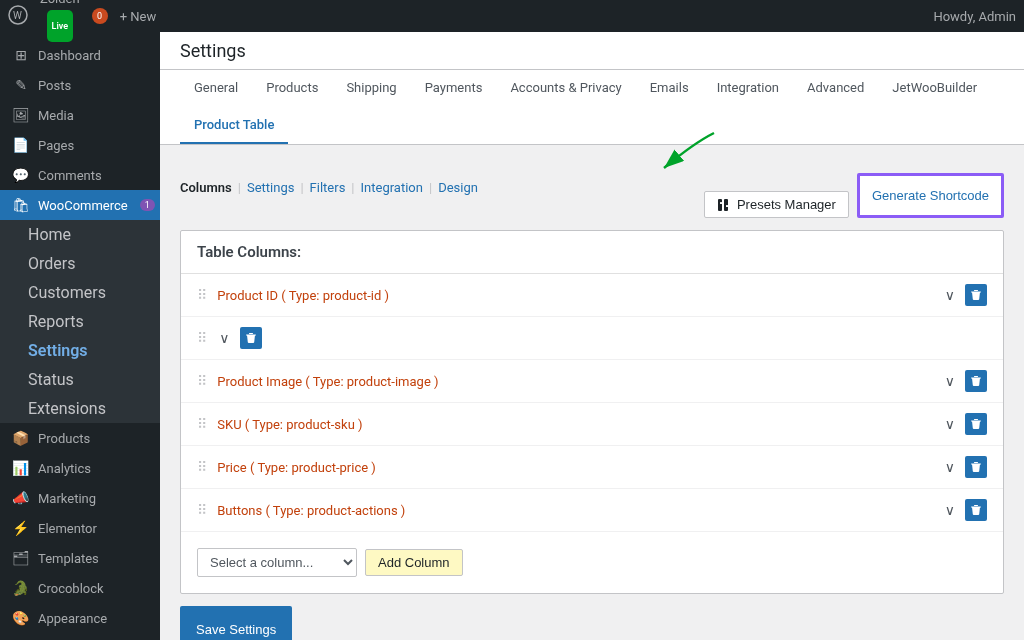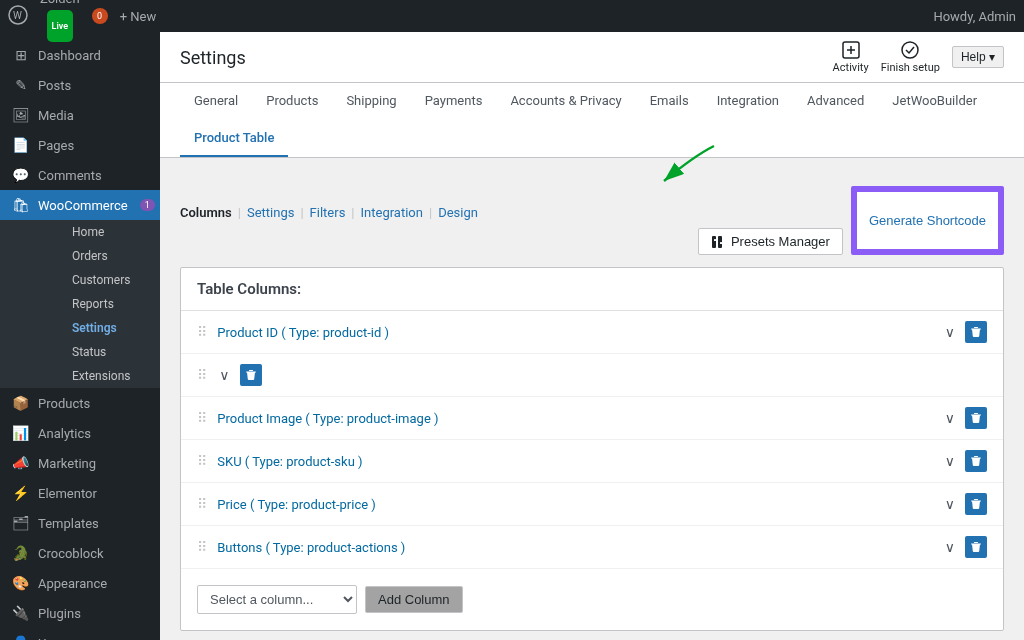--- a/index.html
+++ b/index.html
@@ -45,21 +45,21 @@
       color: #a7aaad;
       cursor: pointer;
       font-size: 13px;
       white-space: nowrap;
     }
     .menu-item.active { background: #2271b1; color: #fff; }
     .menu-item .menu-icon { width: 18px; height: 18px; display: flex; align-items: center; justify-content: center; font-size: 14px; flex-shrink: 0; }
     .woo-badge { background: #7f54b3; color: #fff; border-radius: 10px; font-size: 9px; padding: 1px 5px; margin-left: 4px; }
 
     .submenu { background: #2c3338; }
-    .submenu .menu-item { padding: 5px 12px 5px 28px; font-size: 12px; color: #c3c4c7; margin-left: 44px; }
+    .submenu .menu-item { padding: 5px 12px 5px 28px; font-size: 16px; color: #c3c4c7; }
     .submenu .menu-item.active { color: #72aee6; background: transparent; font-weight: 600; }
 
     
     #wpcontent {
       flex: 1;
       background: #f0f0f1;
       overflow-y: auto;
     }
 
     
@@ -115,23 +115,23 @@
       padding: 5px 12px;
       border-radius: 2px;
       cursor: pointer;
       font-size: 13px;
       color: #1d2327;
       display: flex;
       align-items: center;
       gap: 6px;
     }
     .generate-btn {
-      border: 6px solid #8b5cf6;
+      border: 3px solid #8b5cf6;
       background: #fff;
-      padding: 21px 12px;
+      padding: 12px 12px;
       border-radius: 2px;
       cursor: pointer;
       font-size: 13px;
       color: #2271b1;
       display: flex;
       align-items: center;
       gap: 6px;
     }
 
     
@@ -140,37 +140,37 @@
 
     .column-row {
       display: flex;
       align-items: center;
       padding: 10px 16px;
       border-bottom: 1px solid #f0f0f1;
       gap: 10px;
     }
     .column-row:last-child { border-bottom: none; }
     .drag-handle { color: #c3c4c7; cursor: grab; font-size: 14px; display: flex; align-items: center; }
-    .column-label { flex: 1; font-size: 13px; color: #0369a1; }
+    .column-label { flex: 1; font-size: 13px; color: #c2410c; }
     .column-actions { display: flex; align-items: center; gap: 8px; }
 
     
     .add-column-area { padding: 16px; display: flex; align-items: center; gap: 8px; }
     .column-select {
       padding: 5px 8px;
       border: 1px solid #c3c4c7;
       border-radius: 2px;
       font-size: 13px;
       color: #50575e;
       background: #fff;
       min-width: 160px;
       cursor: pointer;
     }
     .add-column-btn {
-      background: #a3a3a3;
+      background: #fef9c3;
       border: 1px solid #c3c4c7;
       padding: 5px 12px;
       border-radius: 2px;
       font-size: 13px;
       cursor: pointer;
       color: #1d2327;
     }
 
     
     .save-btn {
@@ -321,38 +321,20 @@
       <span class="menu-icon">👤</span>
       <span>Users</span>
     </div>
 
   </div>
 
   <div id="wpcontent">
 
     <div class="page-header">
       <h1 class="page-title-text">Settings</h1>
-      <div class="header-actions">
-        <div class="activity-btn">
-          <svg viewBox="0 0 20 20" fill="none" stroke="#1d2327" stroke-width="1.5">
-              <rect x="2" y="2" width="16" height="16" rx="2"></rect>
-              <line x1="6" y1="10" x2="14" y2="10"></line>
-              <line x1="10" y1="6" x2="10" y2="14"></line>
-            </svg>
-          <span>Activity</span>
-        </div>
-        <div class="finish-setup-btn">
-          <svg viewBox="0 0 20 20" fill="none" stroke="#1d2327" stroke-width="1.5">
-              <circle cx="10" cy="10" r="8"></circle>
-              <polyline points="6,10 9,13 14,7"></polyline>
-            </svg>
-          <span>Finish setup</span>
-        </div>
-        <button class="help-btn">Help ▾</button>
-      </div>
     </div>
 
     <div class="settings-tabs">
       <div class="settings-tab">General</div>
       <div class="settings-tab">Products</div>
       <div class="settings-tab">Shipping</div>
       <div class="settings-tab">Payments</div>
       <div class="settings-tab">Accounts &amp; Privacy</div>
       <div class="settings-tab">Emails</div>
       <div class="settings-tab">Integration</div>

